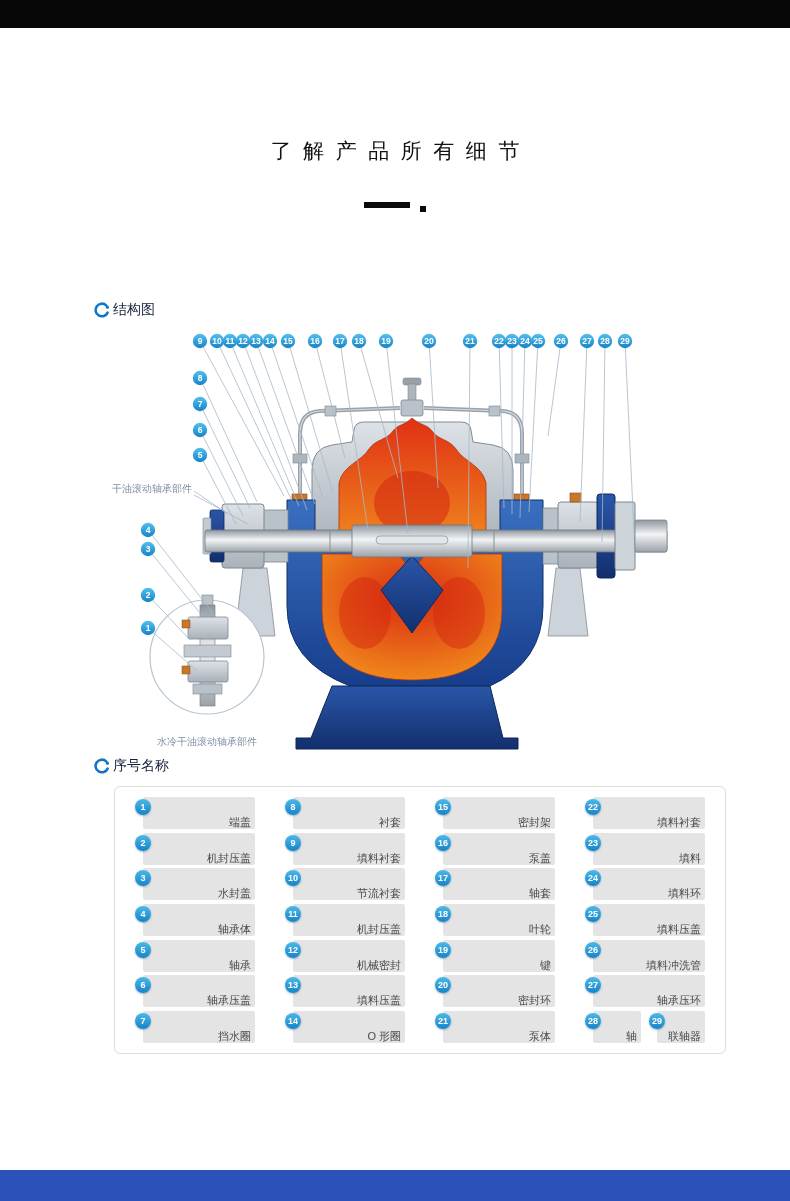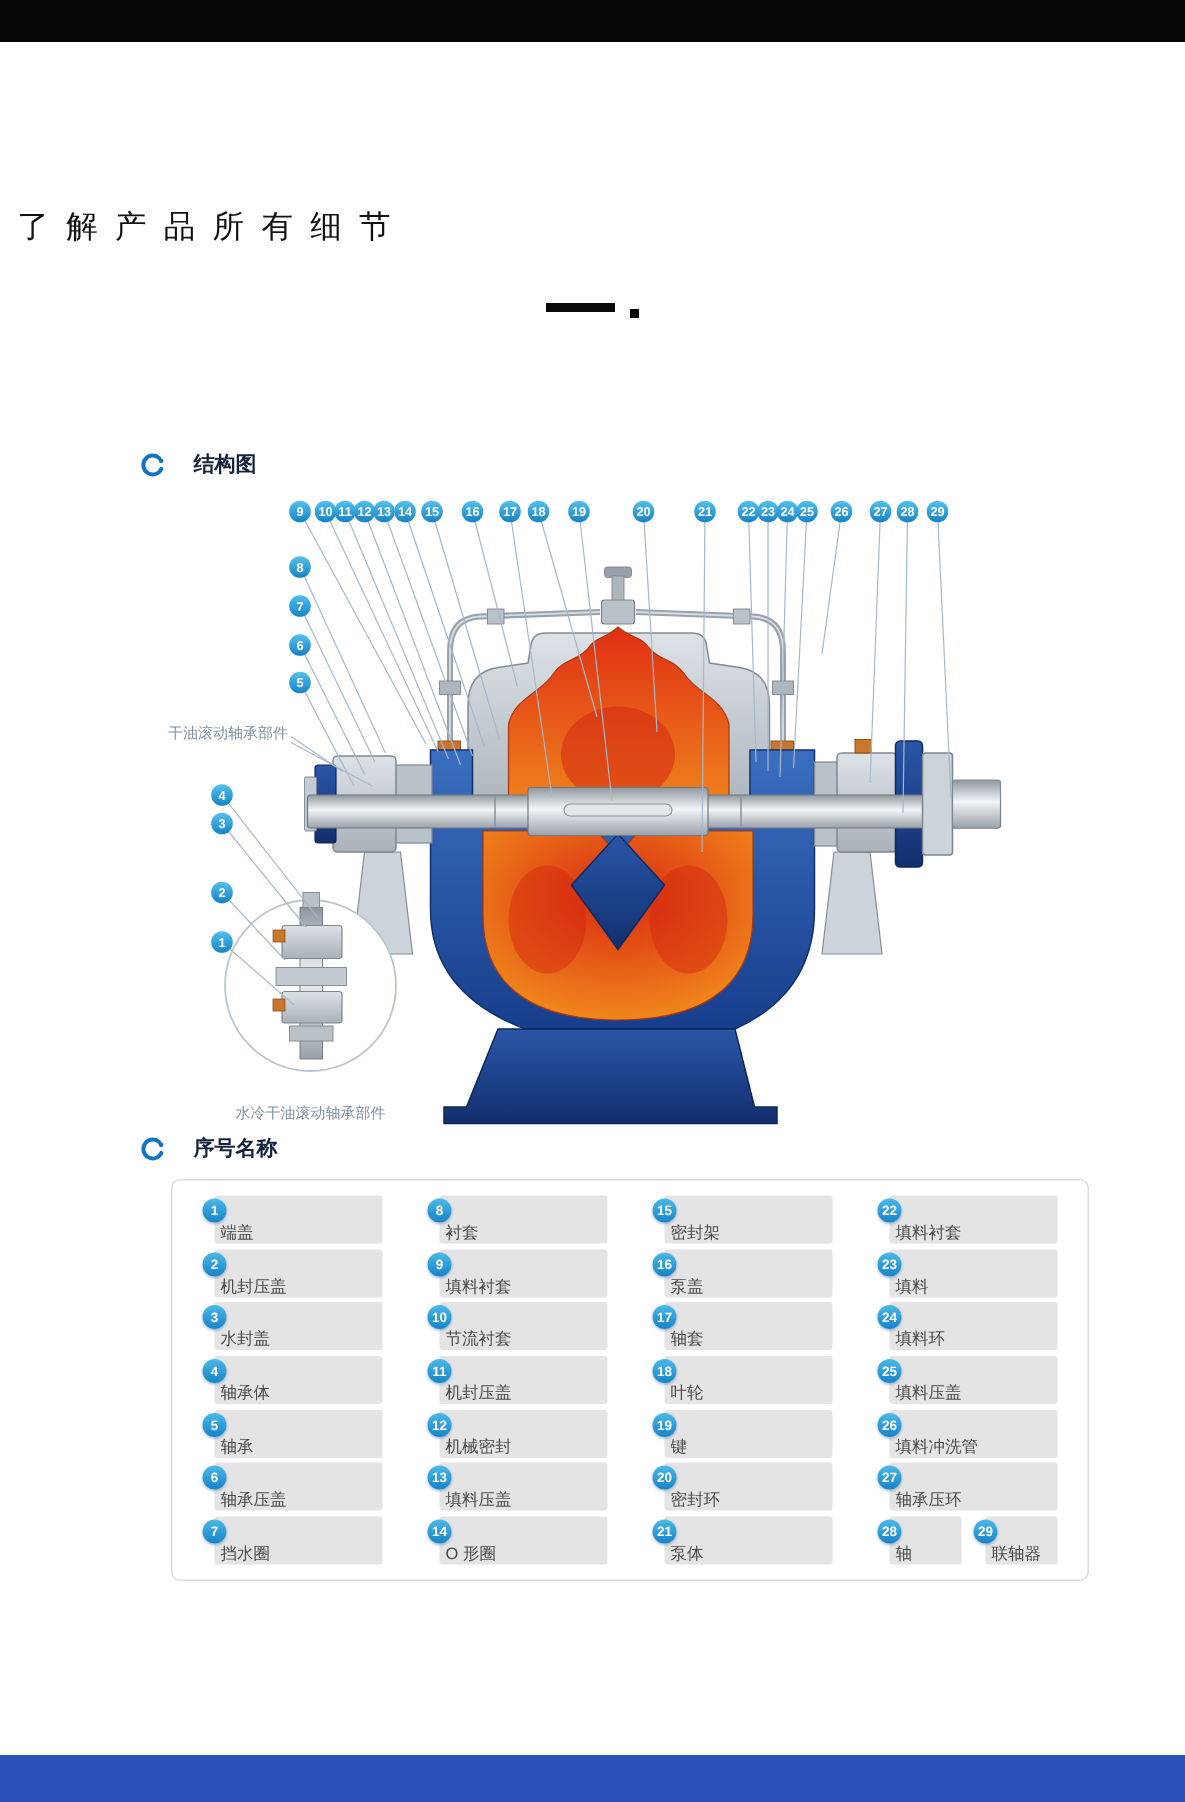--- a/index.html
+++ b/index.html
@@ -4,49 +4,49 @@
 <style>
   * { margin:0; padding:0; box-sizing:border-box; }
   body { background:#e9e9e9; font-family:"Liberation Sans", sans-serif; }
   .page { position:relative; width:790px; height:1201px; margin:0 auto; background:#ffffff; overflow:hidden; }
 
   .top-bar { position:absolute; top:0; left:0; right:0; height:28px; background:#070707; }
   .footer-bar { position:absolute; bottom:0; left:0; right:0; height:31px; background:#2b52b8; }
 
   .page-title { position:absolute; top:60px; left:0; right:0; text-align:center;
     font-size:46px; font-weight:800; color:#000; letter-spacing:3px; }
-  .page-subtitle { position:absolute; top:137px; left:0; right:0; text-align:left;
+  .page-subtitle { position:absolute; top:137px; left:0; right:0; text-align:center;
     font-size:21px; color:#111; letter-spacing:0.55em; text-indent:0.55em; }
   .divider { position:absolute; top:198px; left:0; right:0;
     display:flex; justify-content:center; align-items:center; gap:10px; }
   .divider .bar { width:46px; height:6px; background:#0a0a0a; }
   .divider .dot { width:6px; height:6px; background:#0a0a0a; margin-top:8px; }
 
-  .section-head { position:absolute; display:flex; align-items:center; gap:19px;
-    font-size:14px; font-weight:bold; color:#16223c; }
+  .section-head { position:absolute; display:flex; align-items:center; gap:3px;
+    font-size:14px; font-weight:normal; color:#16223c; }
   .sh-diagram { top:301px; left:93px; }
   .sh-parts   { top:757px; left:93px; }
 
   .diagram-svg { position:absolute; top:318px; left:0; width:790px; height:446px; pointer-events:none; }
 
   .parts-box { position:absolute; top:786px; left:114px; width:612px; height:268px;
     border:1px solid #dcdcdc; border-radius:6px; background:#fff; }
   .parts-grid { display:grid; grid-auto-flow:column;
     grid-template-rows:repeat(7, 1fr); grid-template-columns:repeat(4, 1fr);
     column-gap:30px; height:100%; padding:8px 20px; }
   .part-cell { display:flex; align-items:center; }
   .part-entry { display:flex; align-items:center; flex:1; min-width:0; }
   .dual-cell  { gap:8px; }
   .num-badge { width:16px; height:16px; border-radius:50%;
     background:linear-gradient(180deg,#4cb9e8,#1583c8); color:#fff;
     font-size:9px; font-weight:bold; display:flex; align-items:center; justify-content:center;
     flex:0 0 16px; transform:translateY(-6px); margin-right:-8px; z-index:2;
     box-shadow:0 1px 2px rgba(0,60,120,.35); }
   .pill { flex:1; height:19px; line-height:19px; background:#e4e4e4; color:#4a4a4a;
-    font-size:11px; text-align:left; border-radius:2px; white-space:nowrap;
+    font-size:11px; text-align:right; border-radius:2px; white-space:nowrap;
     overflow:hidden; padding:16px 4px; }
 
   
   .leader { stroke:#a6b8c9; stroke-width:0.8; fill:none; }
   .callout-dot { fill:url(#gCall); }
   .callout-num { fill:#fff; font-size:8.5px; font-weight:bold; text-anchor:middle;
     font-family:"Liberation Sans", sans-serif; }
   .anno { fill:#7e8fa0; font-size:10px; font-family:"Liberation Sans", sans-serif; }
 </style>
 </head>

